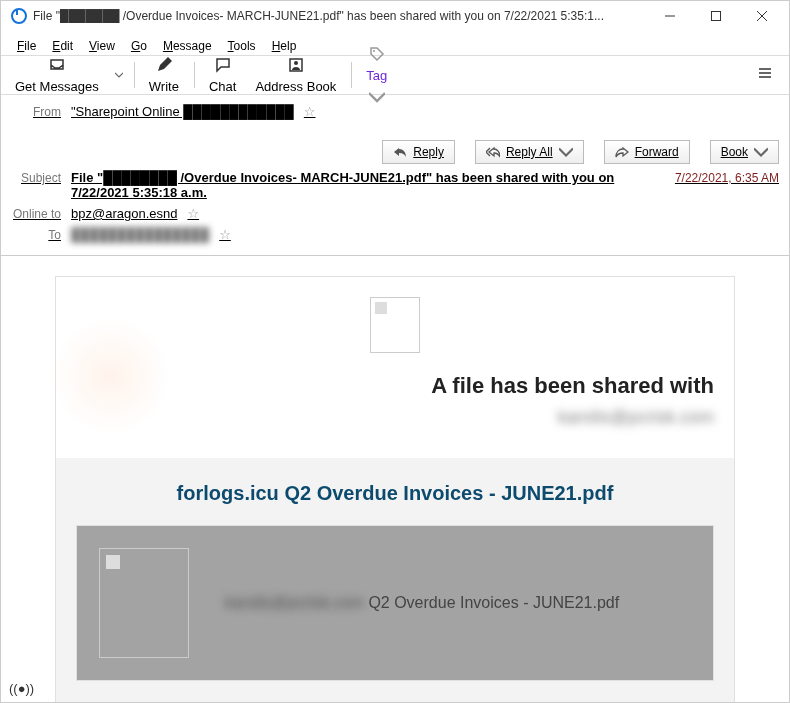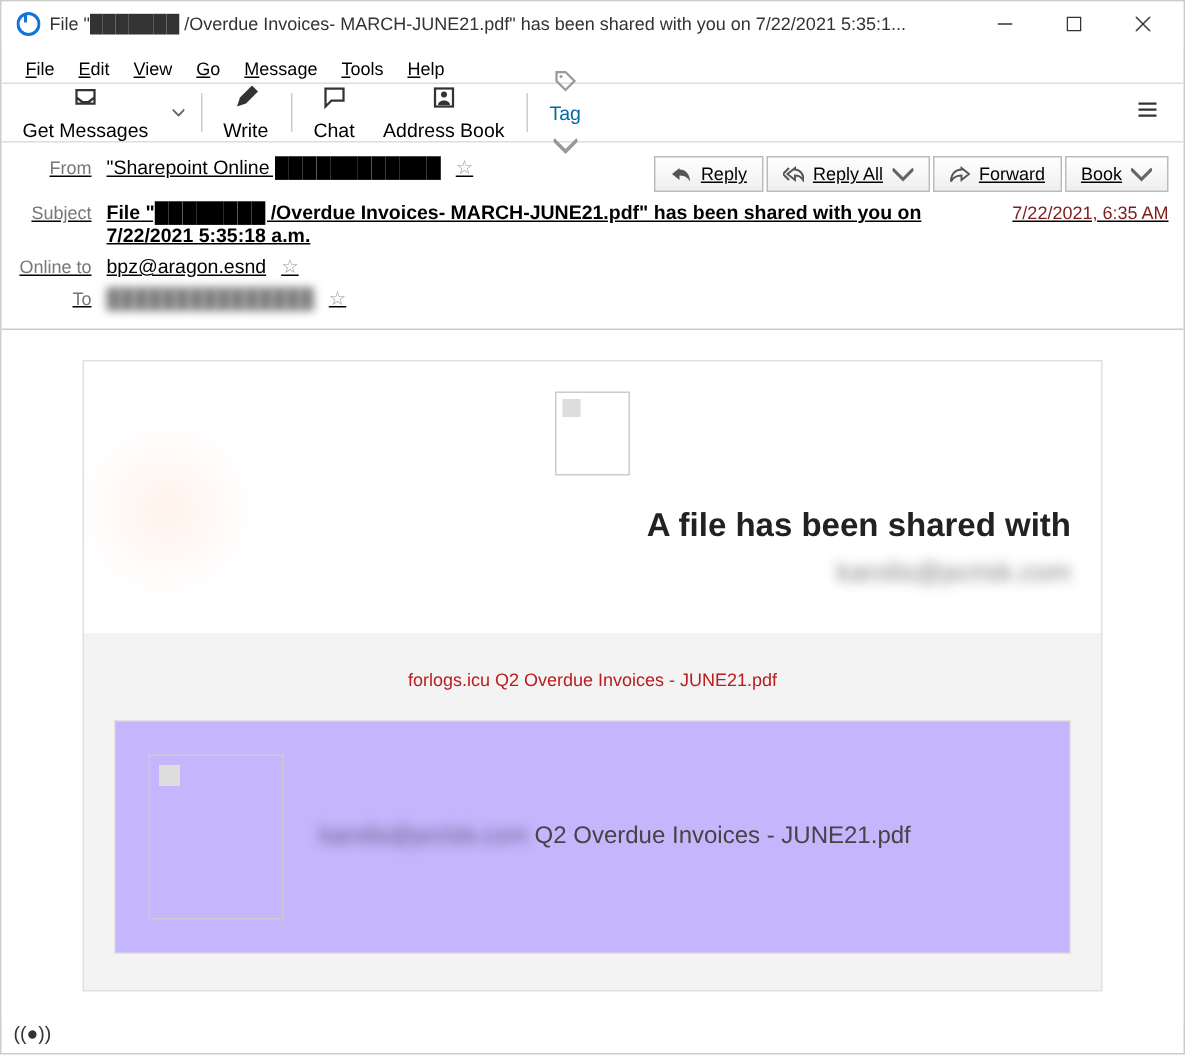--- a/index.html
+++ b/index.html
@@ -15,51 +15,51 @@
 .menubar { height: 24px; display: flex; align-items: flex-end; padding: 0 8px; font-size: 12px; }
 .menubar .menu-item { padding: 2px 8px; cursor: default; }
 .menubar .menu-item u { text-decoration: underline; }
 
 
 .toolbar { height: 40px; border-top: 1px solid #ddd; border-bottom: 1px solid #ddd; display: flex; align-items: center; padding: 0 6px; gap: 2px; }
 .tool-btn { display: flex; align-items: center; gap: 6px; padding: 5px 8px; font-size: 13px; border-right: 1px solid transparent; cursor: default; flex-direction: column; }
 .tool-btn svg { width: 16px; height: 16px; }
 .tool-sep { width: 1px; height: 26px; background: #ccc; margin: 0 4px; }
 .tool-drop { width: 18px; display: flex; align-items: center; justify-content: center; }
-.tag-group { color: #0369a1; }
+.tag-group { color: #6d28d9; }
 .spacer { flex: 1; }
 .hamburger { padding: 5px 10px; }
 
 
 .msg-header { padding: 6px 10px 10px 10px; border-bottom: 1px solid #ccc; font-size: 13px; text-decoration: underline; }
 .header-row { display: flex; align-items: flex-start; padding: 3px 0; }
 .header-label { width: 60px; text-align: right; color: #777; font-size: 12px; padding-right: 10px; padding-top: 1px; }
 .header-content { flex: 1; display: flex; align-items: flex-start; gap: 6px; }
 .header-content .blur { color: transparent; text-shadow: 0 0 6px rgba(0,0,0,0.5); }
 .star { color: #999; margin-left: 4px; }
-.action-buttons { display: flex; gap: 2px; }
+.action-buttons { display: flex; gap: 20px; margin-top: 36px; }
 .action-btn { border: 1px solid #bbb; background: linear-gradient(#fff, #eee); padding: 4px 10px; font-size: 12px; display: flex; align-items: center; gap: 6px; cursor: default; }
 .action-btn svg { width: 14px; height: 14px; }
 .timestamp { color: #7f1d1d; font-size: 12px; white-space: nowrap; padding-left: 8px; padding-top: 1px; }
 .subject-text { font-weight: bold; }
 
 
 .msg-body { padding: 20px 30px; background: #fff; position: relative; }
 .wm-circle { position: absolute; top: 60px; left: 50px; width: 120px; height: 120px; border-radius: 50%; background: radial-gradient(circle, rgba(255,100,0,0.08), transparent 70%); pointer-events: none; }
 
 .body-content { border: 1px solid #e0e0e0; margin: 0 auto; max-width: 680px; background: #fff; }
 .top-section { padding: 20px 20px 30px 20px; text-align: right; }
 .icon-placeholder { width: 50px; height: 56px; border: 1px solid #ccc; margin: 0 auto 20px auto; position: relative; }
 .icon-placeholder::before { content: ""; position: absolute; top: 4px; left: 4px; width: 12px; height: 12px; background: #ddd; }
 .shared-title { font-size: 22px; font-weight: bold; color: #222; margin-bottom: 8px; }
 .shared-email { font-size: 18px; color: transparent; text-shadow: 0 0 8px rgba(0,0,0,0.5); }
 
 .mid-section { background: #f3f3f3; padding: 24px 20px; }
-.file-name-center { text-align: center; font-size: 12px; color: #b91c1c; margin-bottom: 20px; }
-.file-card { background: #c4b5fd; border: 1px solid #e0e0e0; padding: 22px; display: flex; align-items: center; gap: 24px; }
+.file-name-center { text-align: center; font-size: 20px; color: #0c4a6e; margin-bottom: 20px; font-weight: bold; }
+.file-card { background: #a3a3a3; border: 1px solid #e0e0e0; padding: 22px; display: flex; align-items: center; gap: 36px; }
 .file-thumb { width: 90px; height: 110px; border: 1px solid #ccc; position: relative; flex-shrink: 0; }
 .file-thumb::before { content: ""; position: absolute; top: 6px; left: 6px; width: 14px; height: 14px; background: #ddd; }
 .file-desc { font-size: 16px; color: #444; }
 .file-desc .blur { color: transparent; text-shadow: 0 0 8px rgba(0,0,0,0.5); }
 
 
 .status-icon { position: absolute; bottom: 6px; left: 8px; font-size: 13px; color: #333; }
 </style>
 </head>
 <body>

